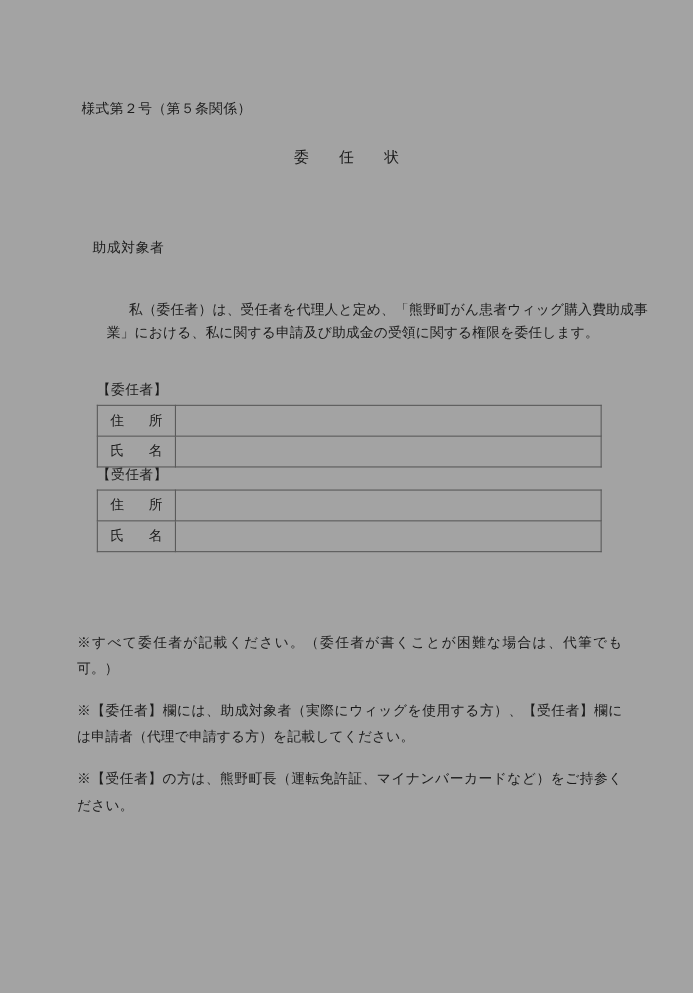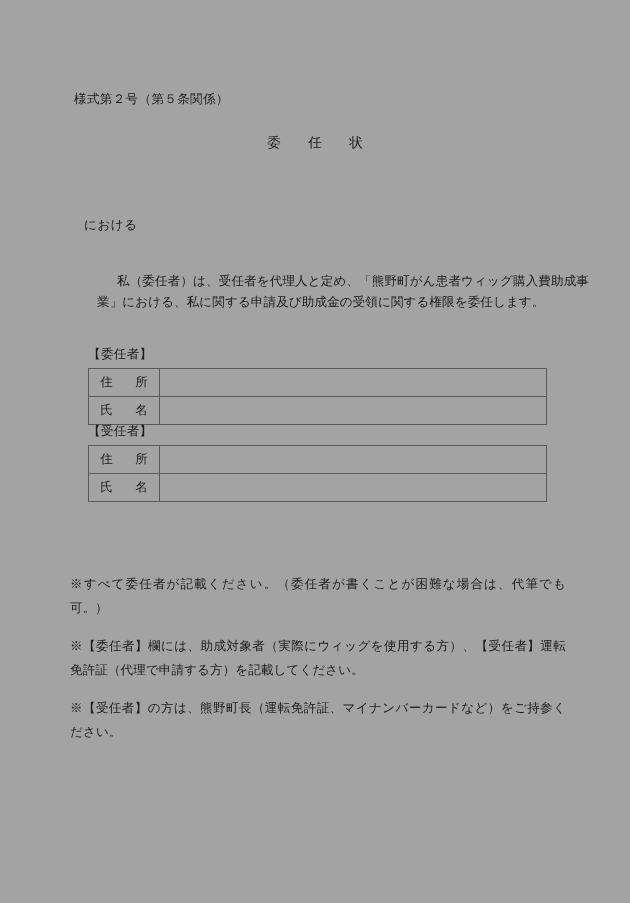--- a/index.html
+++ b/index.html
@@ -147,21 +147,21 @@
 </head>
 <body>
 
 <div class="page">
 
   <div class="form-number">様式第２号（第５条関係）</div>
 
   <div class="doc-title">委　任　状</div>
 
 
-  <div class="addressee">における</div>
+  <div class="addressee">助成対象者</div>
 
   <div class="body-block">
     <p>私（委任者）は、受任者を代理人と定め、「熊野町がん患者ウィッグ購入費助成事業」における、私に関する申請及び助成金の受領に関する権限を委任します。</p>
   </div>
 
   <div class="section delegator">
     <div class="section-label">【委任者】</div>
     <table class="form-table">
       <tbody>
         <tr>
@@ -187,17 +187,17 @@
         <tr>
           <td class="label-cell">氏　名</td>
           <td class="value-cell"></td>
         </tr>
       </tbody>
     </table>
   </div>
 
   <div class="notes">
     <p class="note">※すべて委任者が記載ください。（委任者が書くことが困難な場合は、代筆でも可。）</p>
-    <p class="note hanging">※【委任者】欄には、助成対象者（実際にウィッグを使用する方）、【受任者】運転免許証（代理で申請する方）を記載してください。</p>
+    <p class="note hanging">※【委任者】欄には、助成対象者（実際にウィッグを使用する方）、【受任者】欄には申請者（代理で申請する方）を記載してください。</p>
     <p class="note hanging">※【受任者】の方は、熊野町長（運転免許証、マイナンバーカードなど）をご持参ください。</p>
   </div>
 
 </div>
 
 </body></html>

